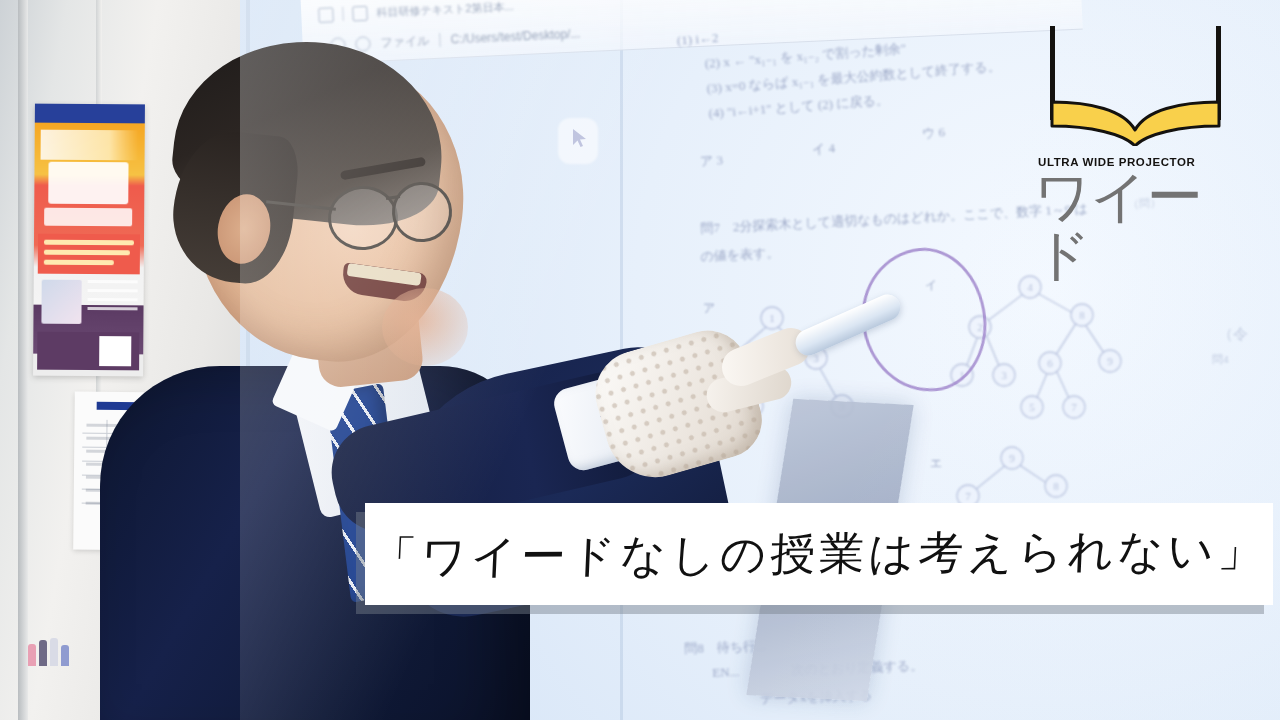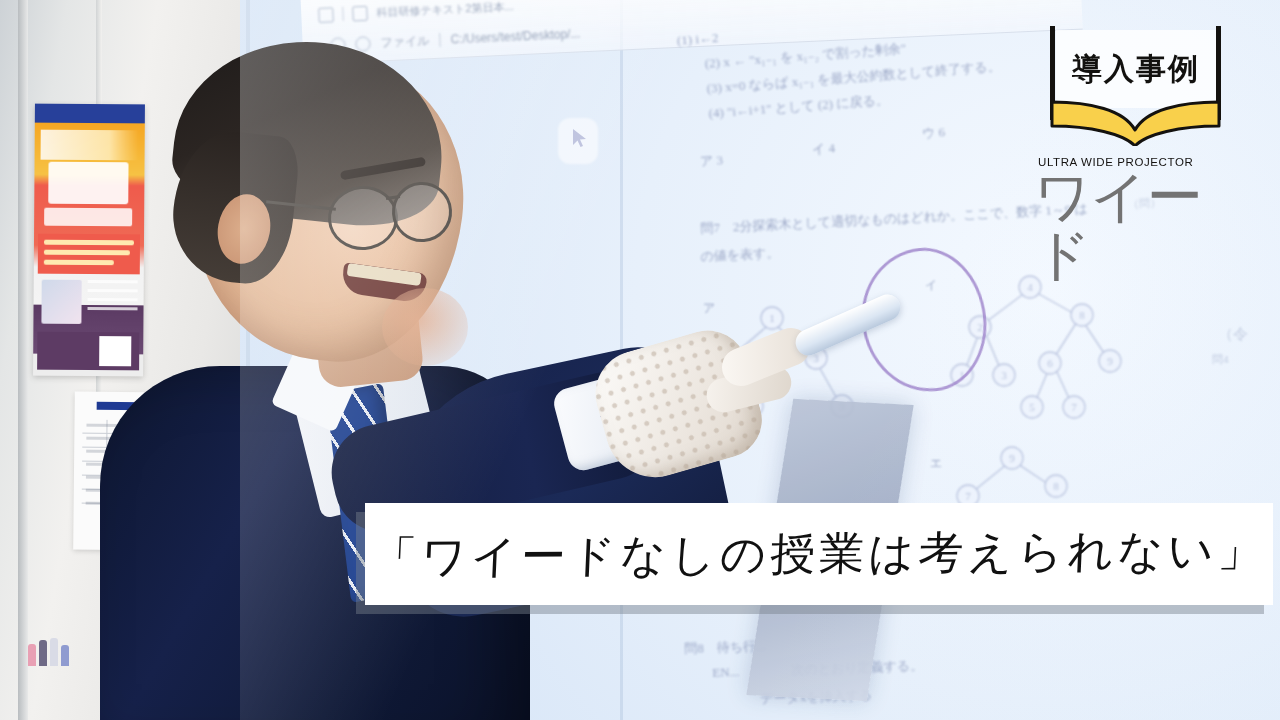--- a/index.html
+++ b/index.html
@@ -280,21 +280,21 @@
     display:flex;align-items:center;justify-content:center;
   }
   #book-title{
     font-family:"DejaVu Sans","Liberation Sans",sans-serif;
     font-size:30px;font-weight:700;color:#12110f;letter-spacing:2px;
   }
   #spine-l{position:absolute;left:18px;top:2px;width:5px;height:94px;background:#14120f;}
   #spine-r{position:absolute;left:184px;top:2px;width:5px;height:94px;background:#14120f;}
   #pages{position:absolute;left:18px;top:76px;width:171px;height:46px;}
   #wide-caption{
-    margin-top:4px;font-size:11.5px;font-weight:400;letter-spacing:.6px;
+    margin-top:4px;font-size:11.5px;font-weight:700;letter-spacing:.6px;
     color:#141210;font-family:"Liberation Sans",sans-serif;padding-left:6px;
   }
   #wide-word{
     font-family:"DejaVu Sans","Liberation Sans",sans-serif;
     font-size:56px;font-weight:400;color:#737373;letter-spacing:-1px;
     line-height:58px;padding-left:2px;
   }
 
   
   #banner{
@@ -512,23 +512,20 @@
   <div class="layer" id="finger2"></div>
   <div class="layer" id="finger1"></div>
   <div class="layer" id="stylus"></div>
 
   <div class="layer" id="screen-sheen" style="pointer-events:none;opacity:.35;"></div>
 
   <div class="layer" id="logo">
     <div id="book">
       <div id="spine-l"></div>
       <div id="spine-r"></div>
-      <div id="book-box">
-        <span id="book-title">導入事例</span>
-      </div>
       <svg id="pages" viewBox="0 0 171 46">
         <path d="M2 2 C 40 2, 74 10, 85 30 C 96 10, 130 2, 169 2 L169 26 C130 26, 96 34, 85 46 C74 34, 40 26, 2 26 Z" fill="#F9D04B" stroke="#14120F" stroke-width="3" stroke-linejoin="round"></path>
       </svg>
     </div>
     <div id="wide-caption">ULTRA WIDE PROJECTOR</div>
     <div id="wide-word">ワイード</div>
   </div>
 
   <div class="layer" id="banner">
     <span id="banner-text">「ワイードなしの授業は考えられない」</span>

